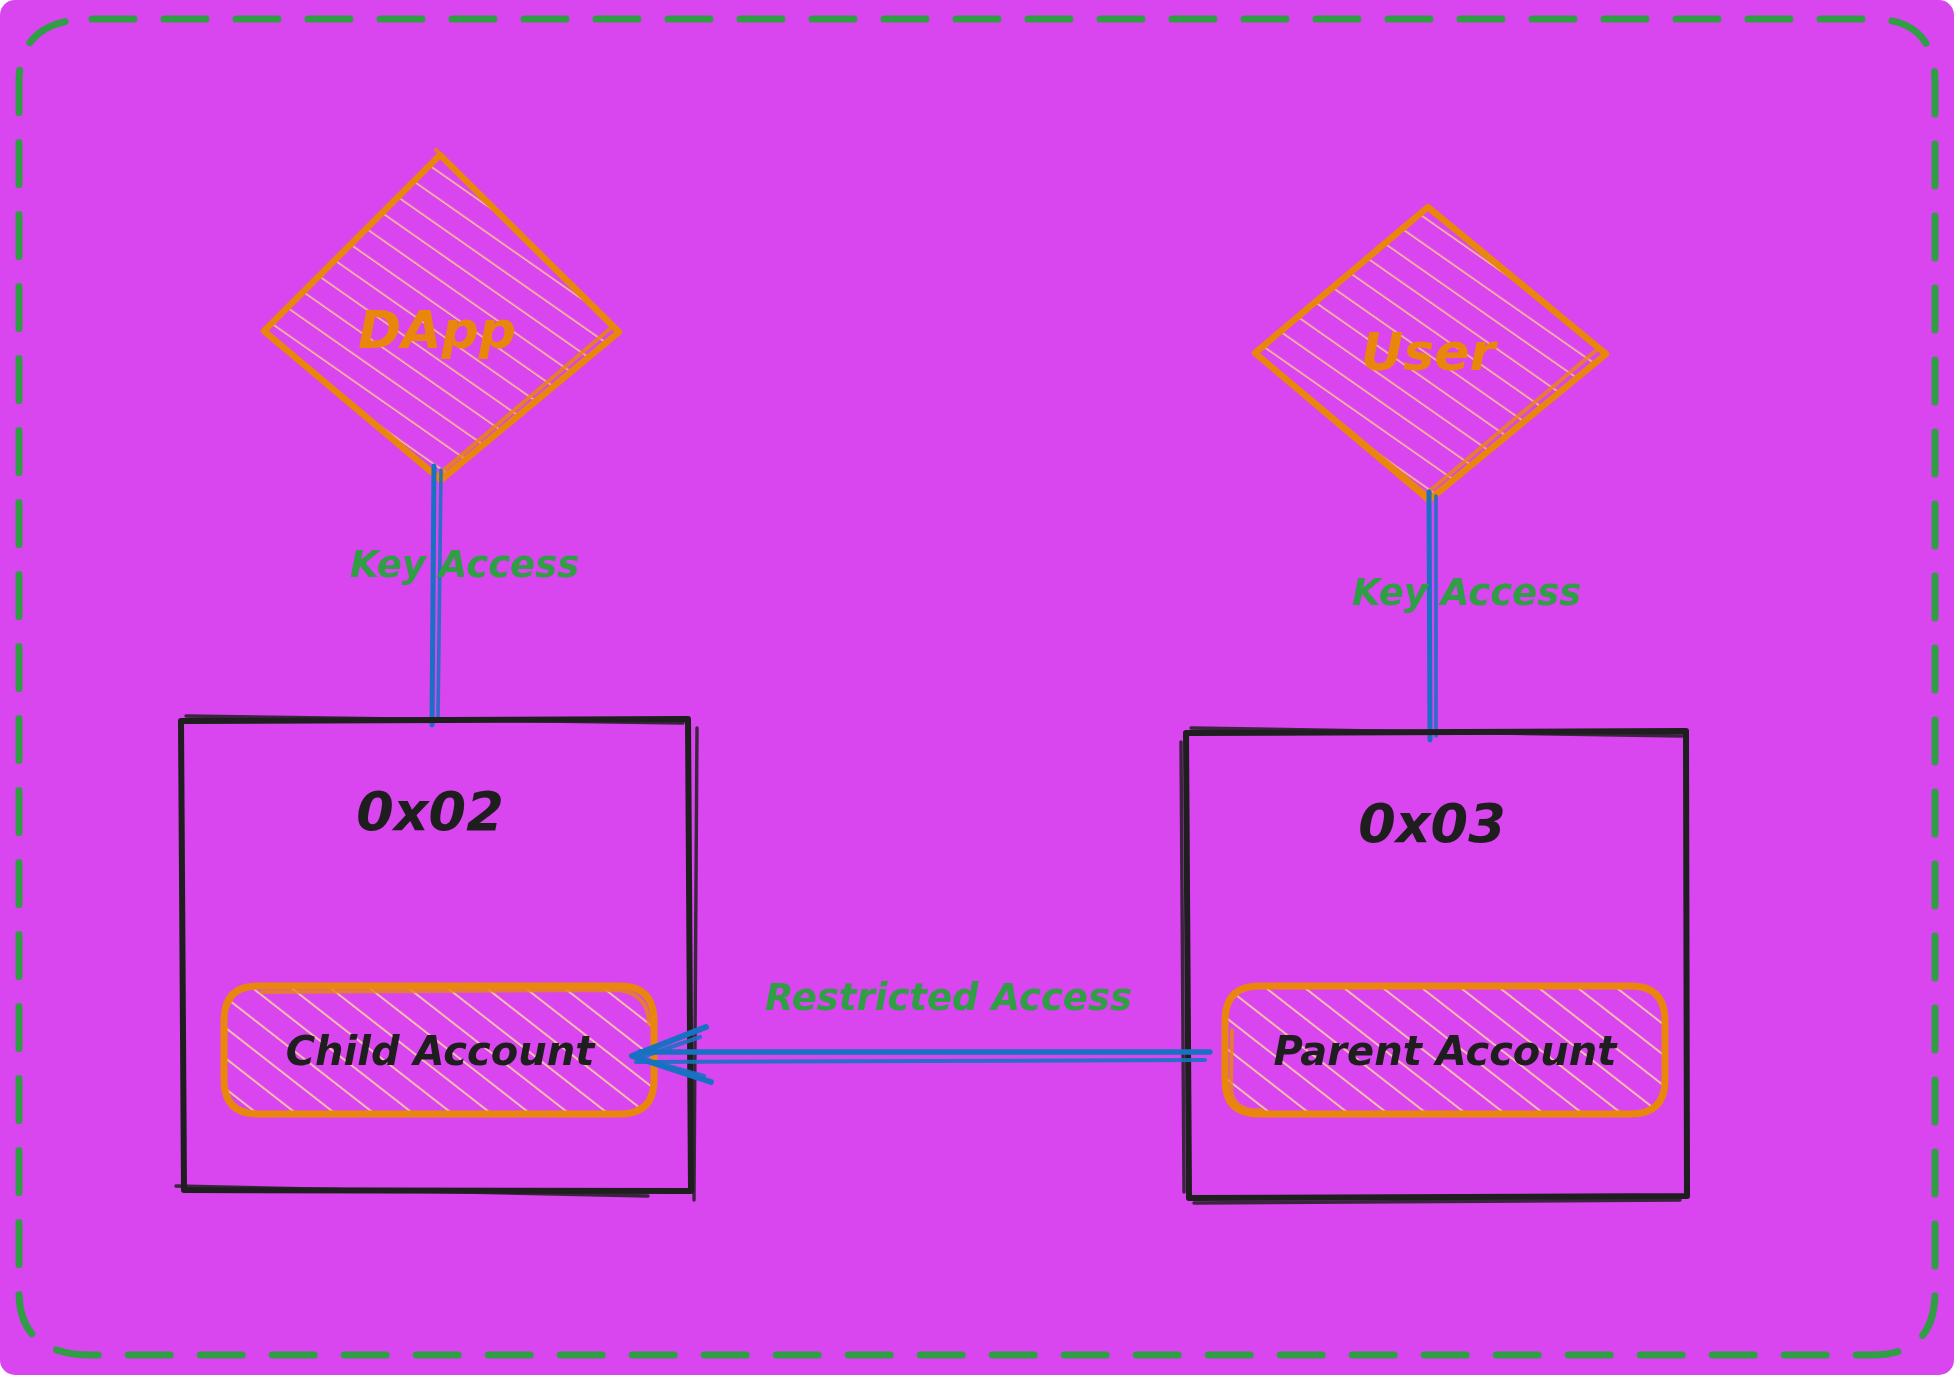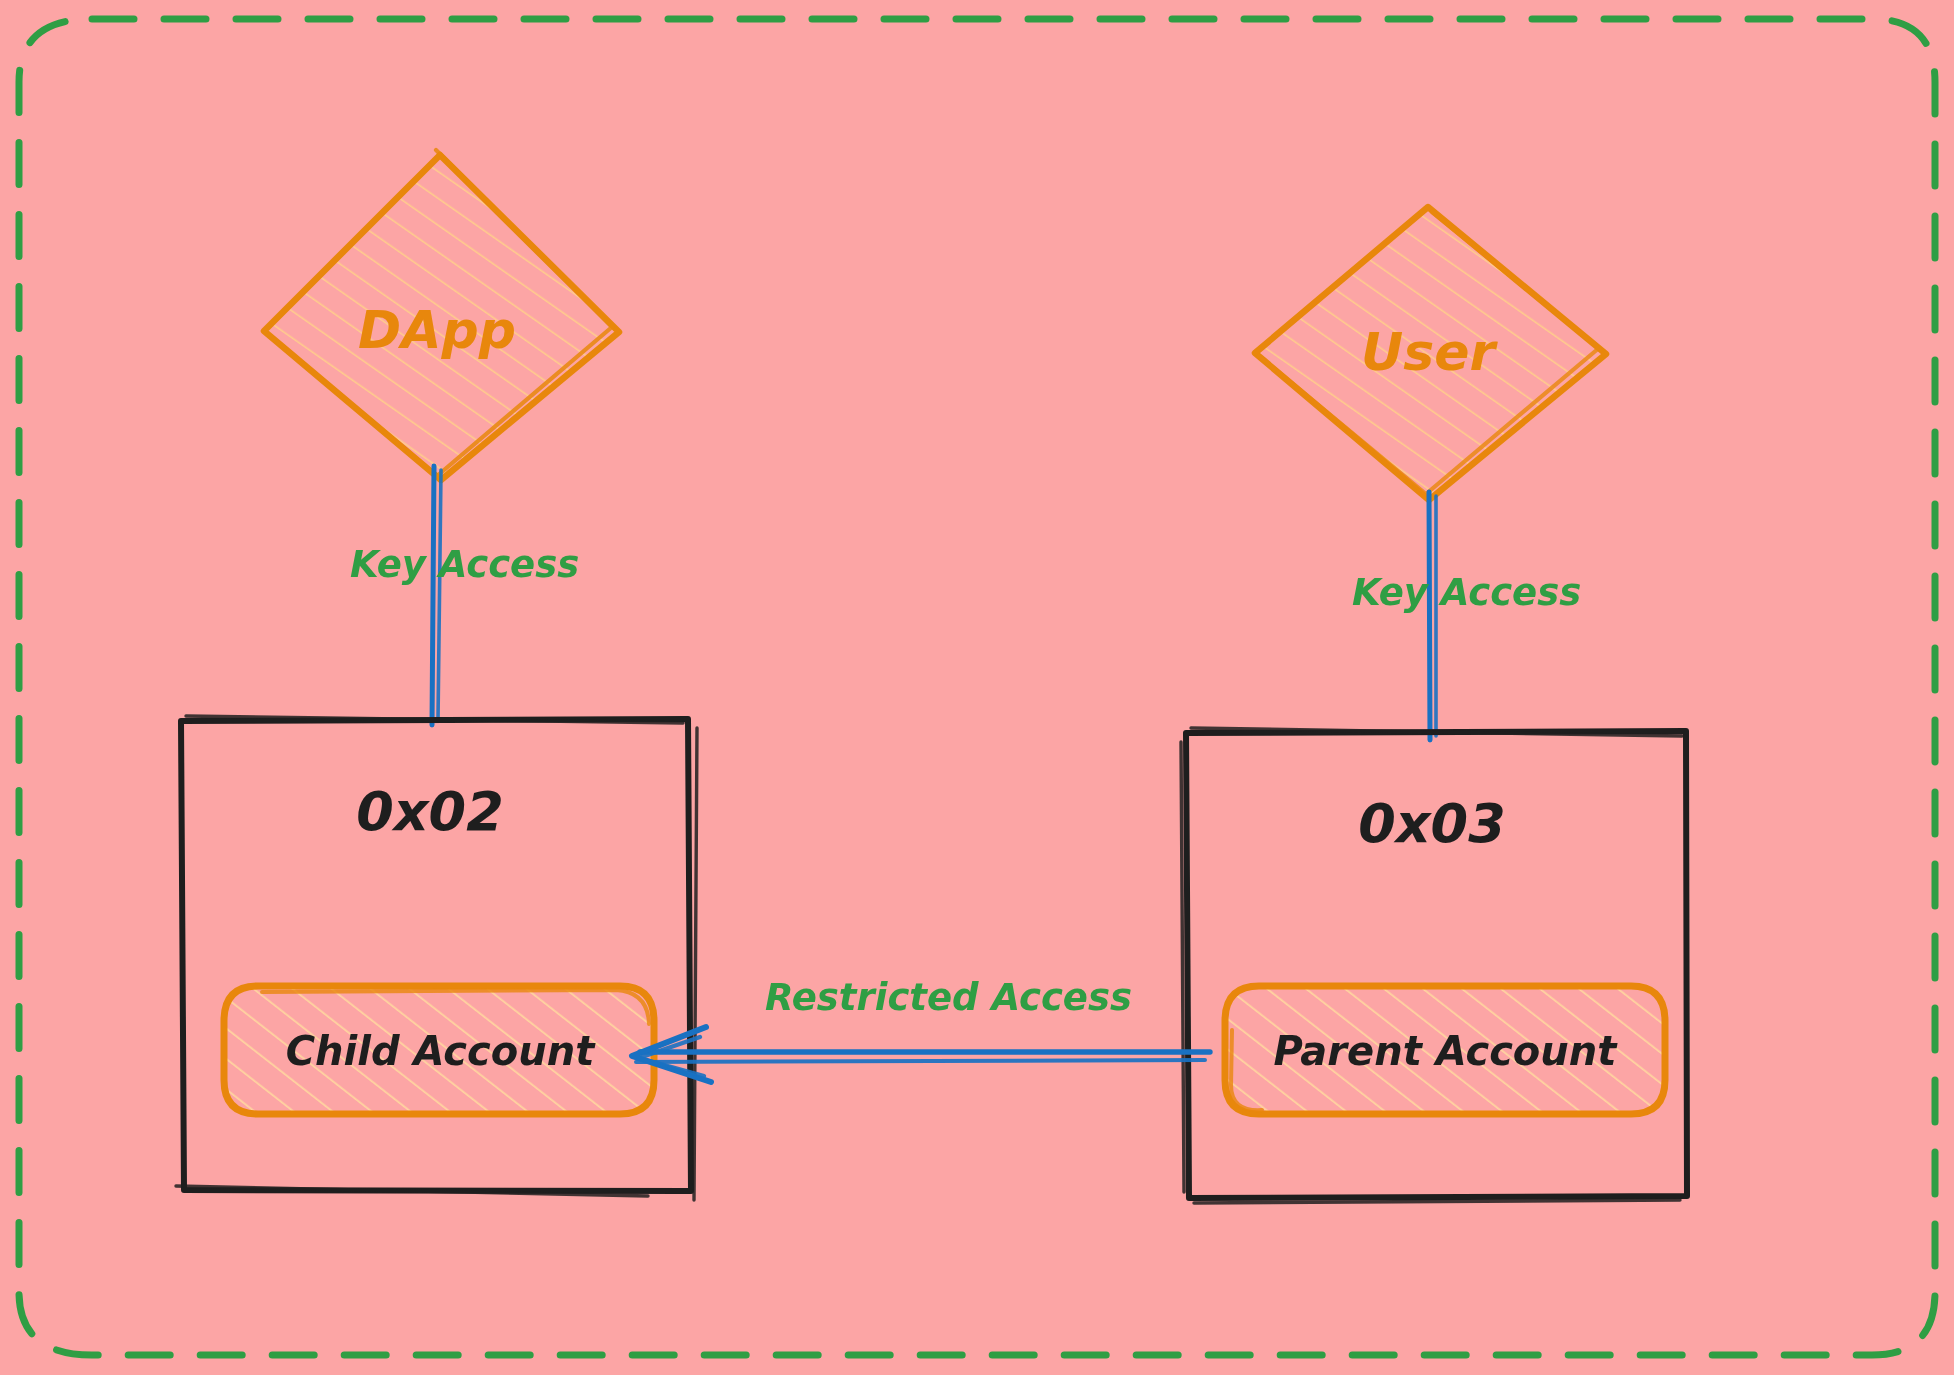--- a/index.html
+++ b/index.html
@@ -1,18 +1,18 @@
 <!DOCTYPE html>
 <html><head>
 <meta charset="utf-8">
 <style>
   html,body{margin:0;padding:0;background:#ffffff;}
   body{width:1954px;height:1375px;overflow:hidden;
        font-family:"DejaVu Sans","Liberation Sans",sans-serif;}
-  #stage{position:relative;width:1954px;height:1375px;background:#fca5a5;}
+  #stage{position:relative;width:1954px;height:1375px;background:#d946ef;border-radius:15px;}
   svg#canvas{position:absolute;left:0;top:0;width:1954px;height:1375px;}
   .hand-label{font-family:"DejaVu Sans","Liberation Sans",sans-serif;
               font-style:italic;font-weight:700;}
 </style>
 </head>
 <body>
 
 <div id="stage">
 <svg id="canvas" viewBox="0 0 1954 1375" xmlns="http://www.w3.org/2000/svg">
 

